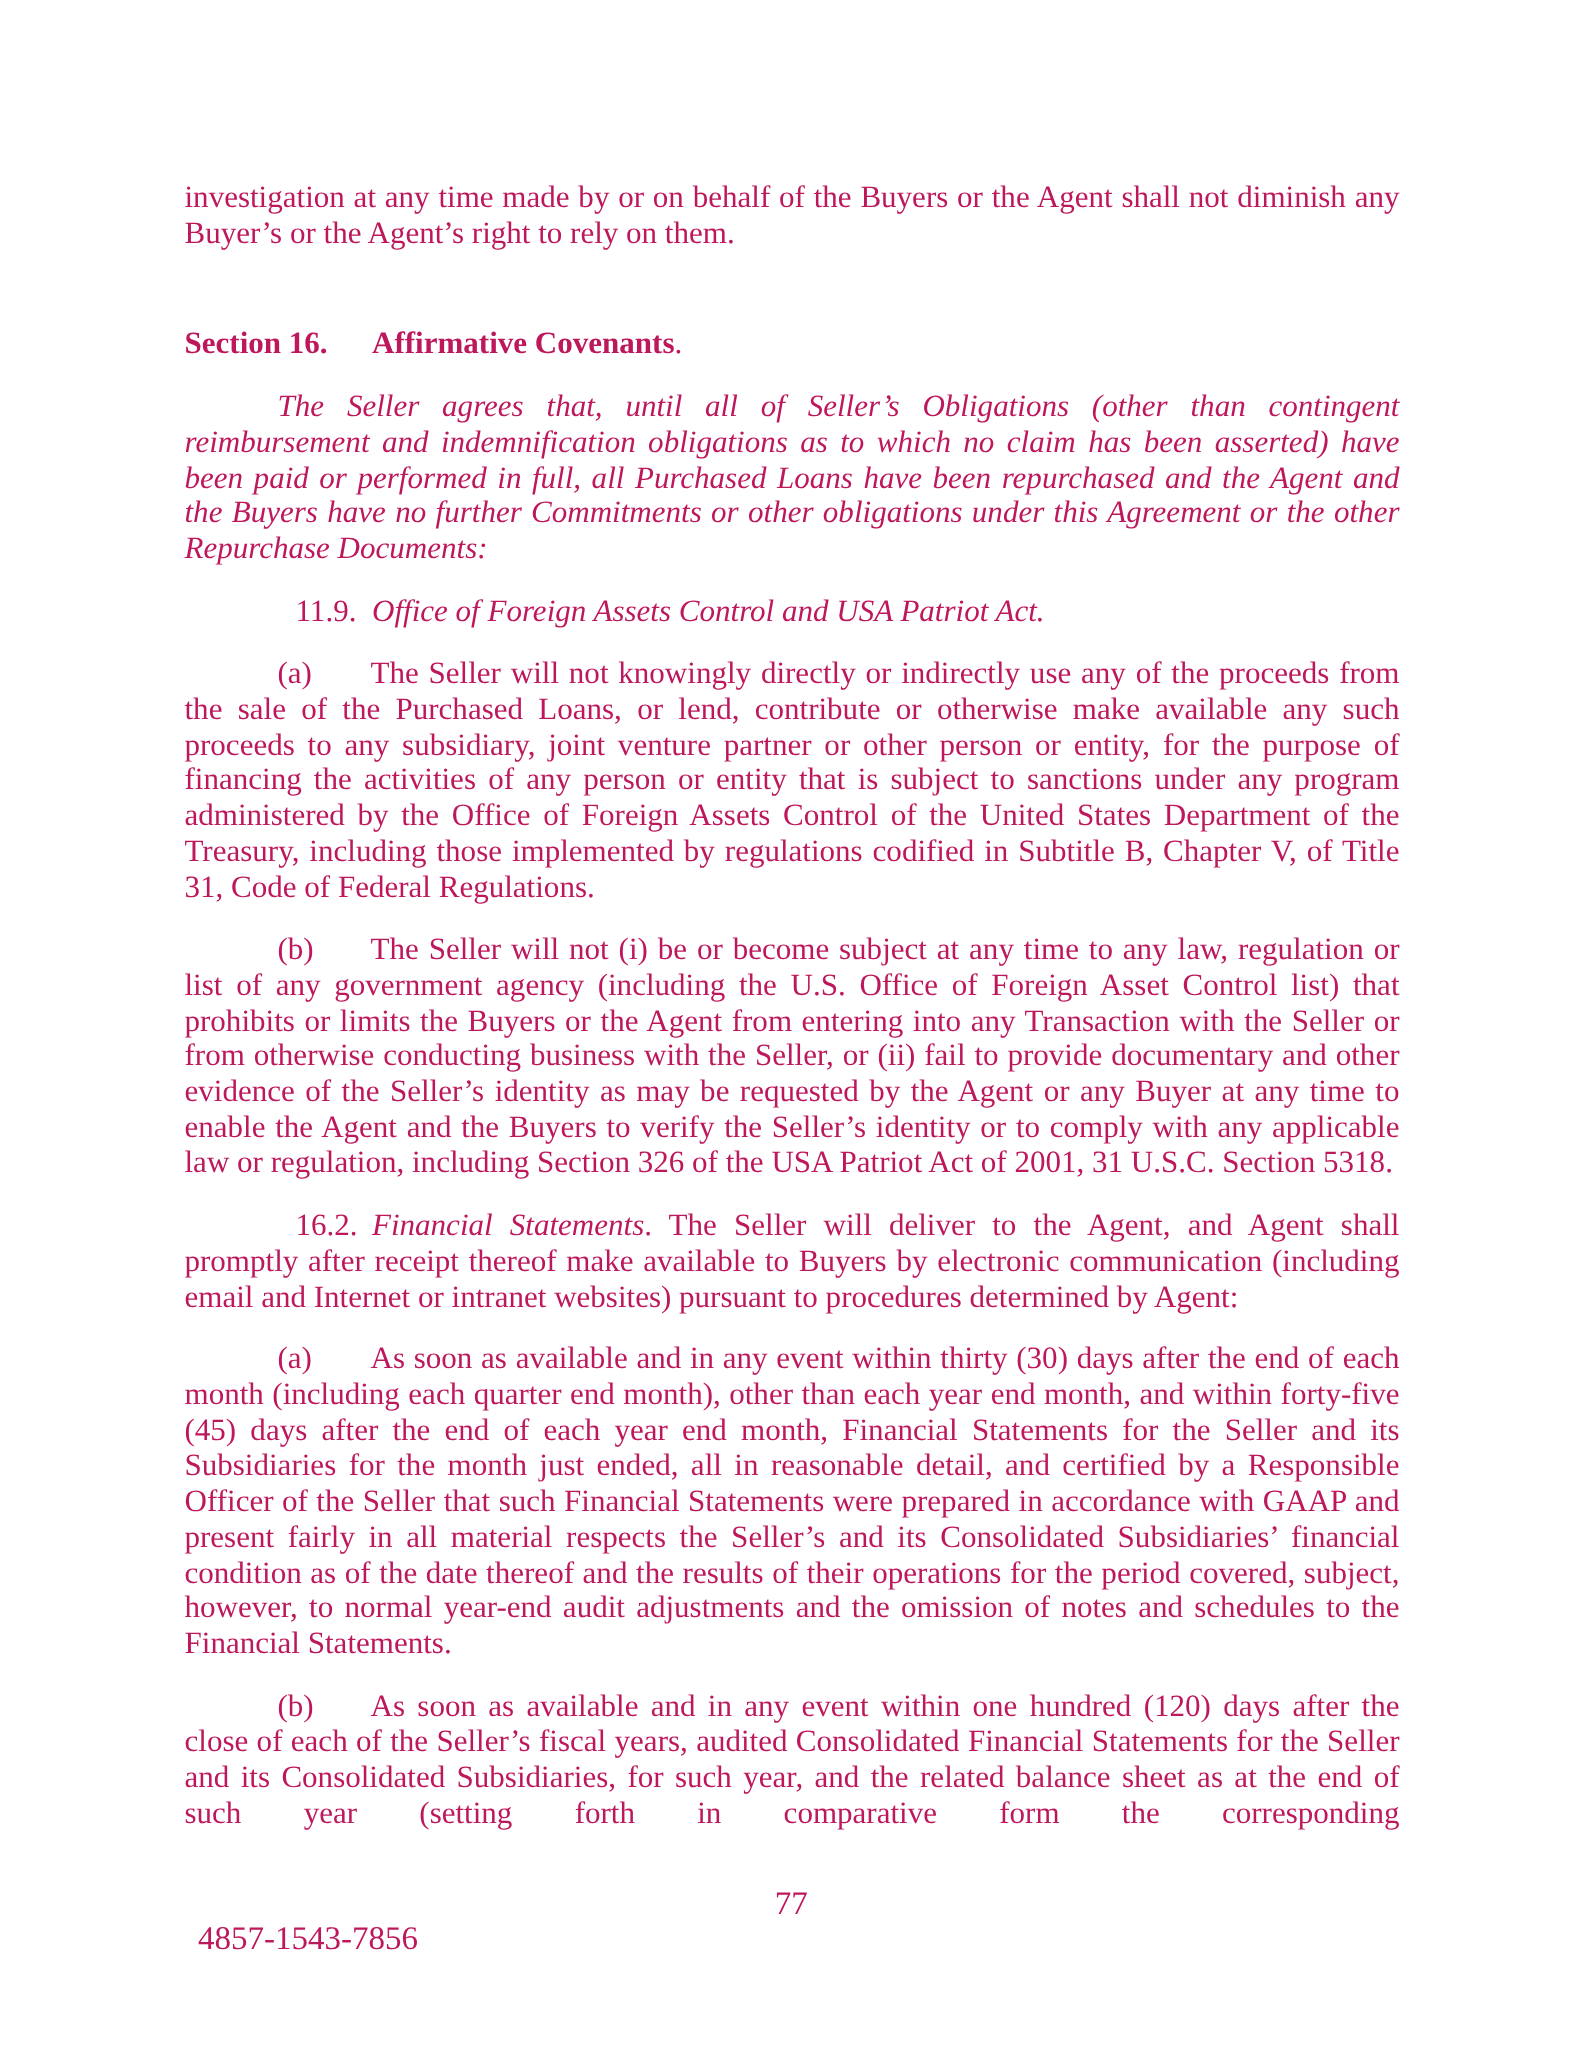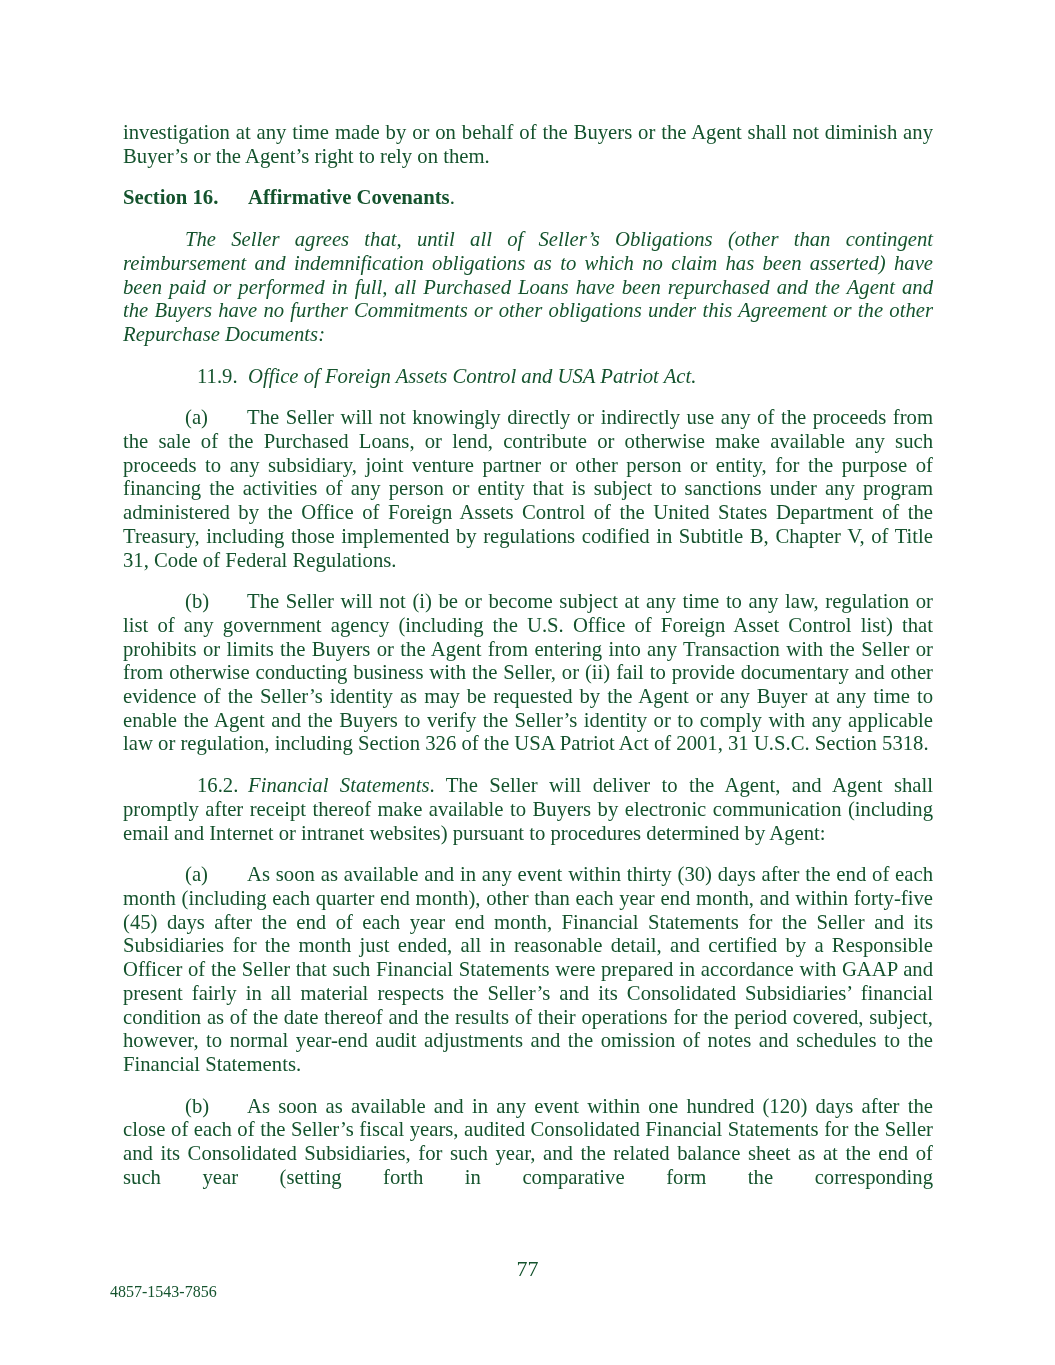--- a/index.html
+++ b/index.html
@@ -6,21 +6,21 @@
     margin: 0;
     padding: 0;
     background: #ffffff;
   }
   .page {
     position: relative;
     width: 1055px;
     height: 1365px;
     background: #ffffff;
     font-family: "Liberation Serif", "DejaVu Serif", serif;
-    color: #14532d;
+    color: #be185d;
     overflow: hidden;
   }
   .content {
     position: absolute;
     left: 123px;
     top: 121px;
     width: 810px;
     font-size: 20.7px;
     line-height: 23.7px;
     text-align: justify;
@@ -28,20 +28,21 @@
   .content p { margin: 0 0 18px 0; }
 
   
   .p-cont { text-indent: 0; }
 
   
   .h-section { font-weight: bold; }
   .h-section .tab-section {
     display: inline-block;
     width: 125px;
+    margin-top: 32px;
   }
   .h-section .period { font-weight: normal; }
 
   
   .p-body { text-indent: 62px; font-style: italic; }
 
   
   .p-num { text-indent: 74px; }
   .p-num .tab-num {
     display: inline-block;
@@ -68,23 +69,23 @@
     position: absolute;
     left: 0;
     right: 0;
     top: 1257px;
     text-align: center;
     font-size: 22px;
     line-height: 24px;
   }
   .footer-id {
     position: absolute;
-    left: 110px;
+    left: 132px;
     top: 1282px;
-    font-size: 16px;
+    font-size: 22px;
     line-height: 20px;
   }
 </style>
 </head>
 <body>
 
 <div class="page">
   <div class="content">
 
     <p class="p-cont">

